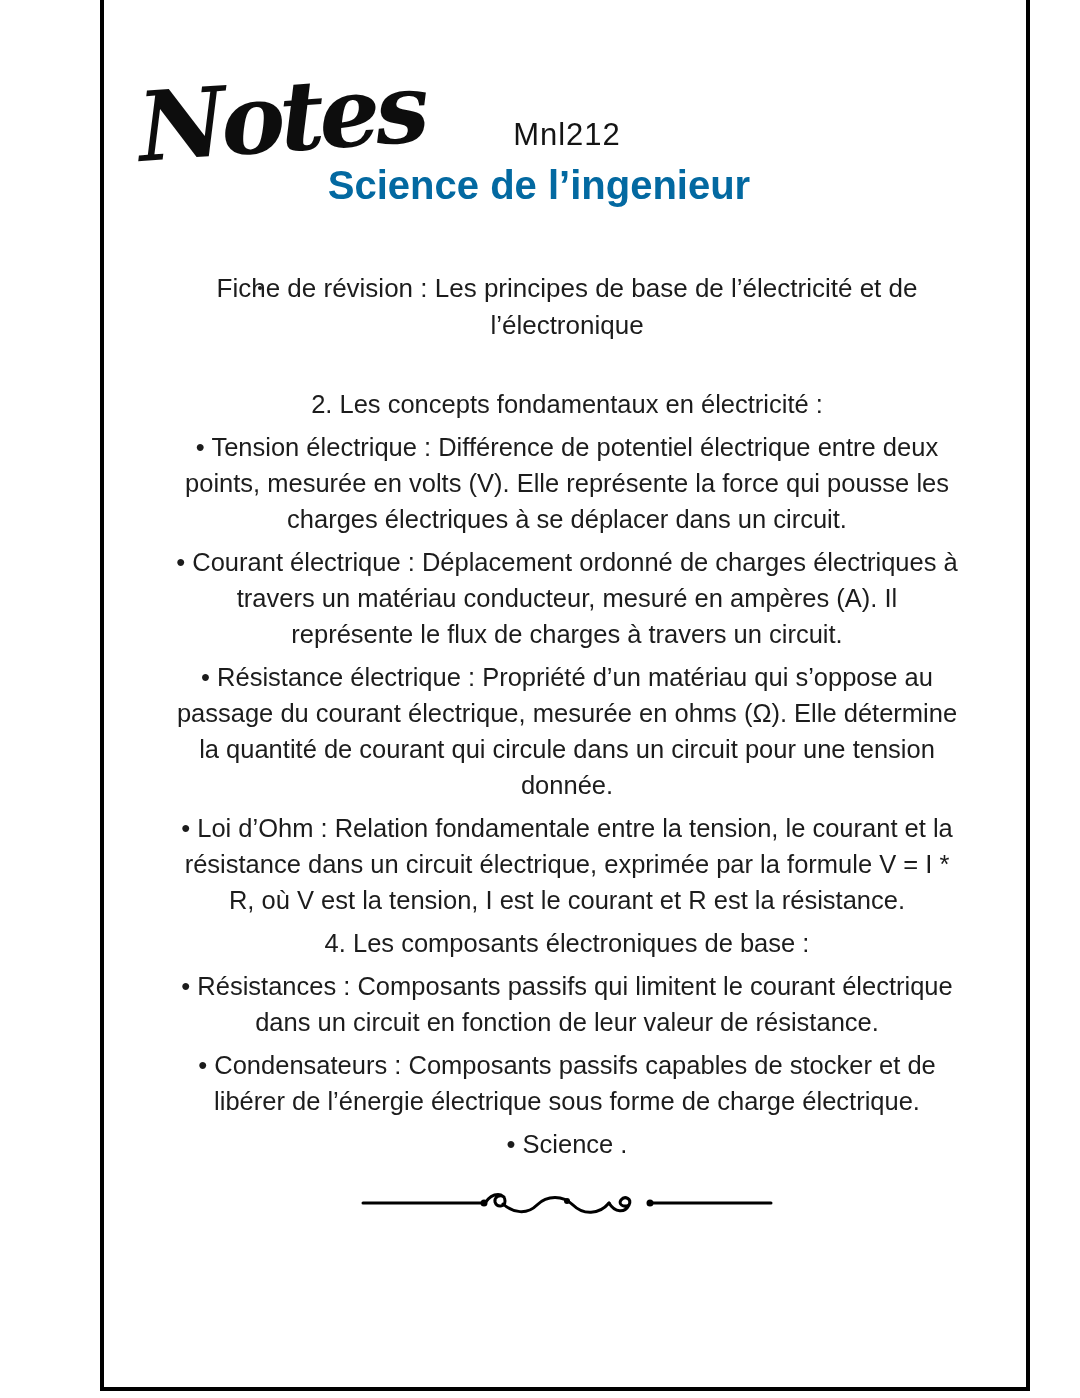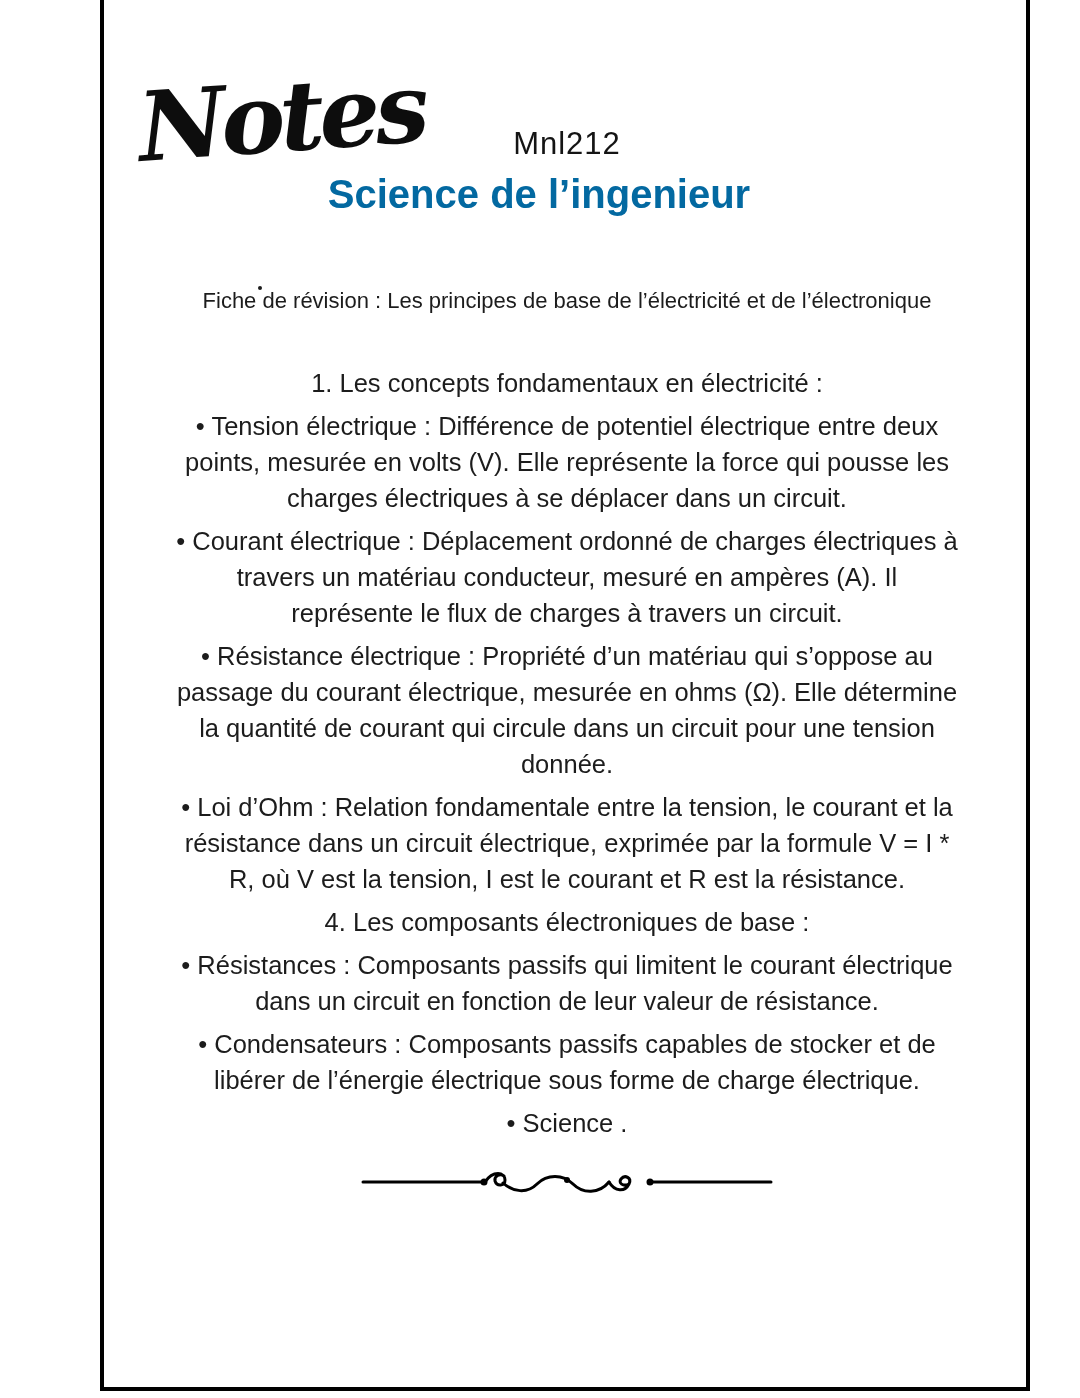--- a/index.html
+++ b/index.html
@@ -20,21 +20,21 @@
     height: 1391px;
     border-left: 4px solid #000;
     border-right: 4px solid #000;
     border-bottom: 4px solid #000;
     box-sizing: border-box;
     pointer-events: none;
   }
   .content {
     position: absolute;
     left: 104px;
-    top: 16px;
+    top: 7px;
     width: 926px;
     text-align: center;
   }
   .notes-script {
     position: absolute;
     left: 138px;
     top: 70px;
     font-family: "DejaVu Serif", serif;
     font-style: italic;
     font-weight: 700;
@@ -53,22 +53,22 @@
   .page-title {
     margin-top: 10px;
     font-size: 40px;
     font-weight: 700;
     color: #0369a1;
     transform: translateX(-28px);
   }
   .subtitle {
     width: 800px;
     margin: 62px auto 0 auto;
-    font-size: 22px;
-    line-height: 44px;
+    font-size: 26px;
+    line-height: 37px;
   }
   .stray-dot {
     position: absolute;
     left: 258px;
     top: 286px;
     width: 4px;
     height: 4px;
     border-radius: 50%;
     background: #1c1c1c;
   }
@@ -99,21 +99,21 @@
 
   <div class="content">
 
     <div class="course-code">Mnl212</div>
 
     <div class="page-title">Science de l’ingenieur</div>
 
     <div class="subtitle">Fiche de révision : Les principes de base de l’électricité et de l’électronique</div>
 
     <div class="body-block section">
-      <p class="section-heading">1. Les concepts fondamentaux en électricité :</p>
+      <p class="section-heading">2. Les concepts fondamentaux en électricité :</p>
       <p class="bullet">• Tension électrique : Différence de potentiel électrique entre deux points, mesurée en volts (V). Elle représente la force qui pousse les charges électriques à se déplacer dans un circuit.</p>
       <p class="bullet">• Courant électrique : Déplacement ordonné de charges électriques à travers un matériau conducteur, mesuré en ampères (A). Il représente le flux de charges à travers un circuit.</p>
       <p class="bullet">• Résistance électrique : Propriété d’un matériau qui s’oppose au passage du courant électrique, mesurée en ohms (Ω). Elle détermine la quantité de courant qui circule dans un circuit pour une tension donnée.</p>
       <p class="bullet">• Loi d’Ohm : Relation fondamentale entre la tension, le courant et la résistance dans un circuit électrique, exprimée par la formule V = I * R, où V est la tension, I est le courant et R est la résistance.</p>
     </div>
 
     <div class="body-block">
       <p class="section-heading">4. Les composants électroniques de base :</p>
       <p class="bullet">• Résistances : Composants passifs qui limitent le courant électrique dans un circuit en fonction de leur valeur de résistance.</p>
       <p class="bullet">• Condensateurs : Composants passifs capables de stocker et de libérer de l’énergie électrique sous forme de charge électrique.</p>

